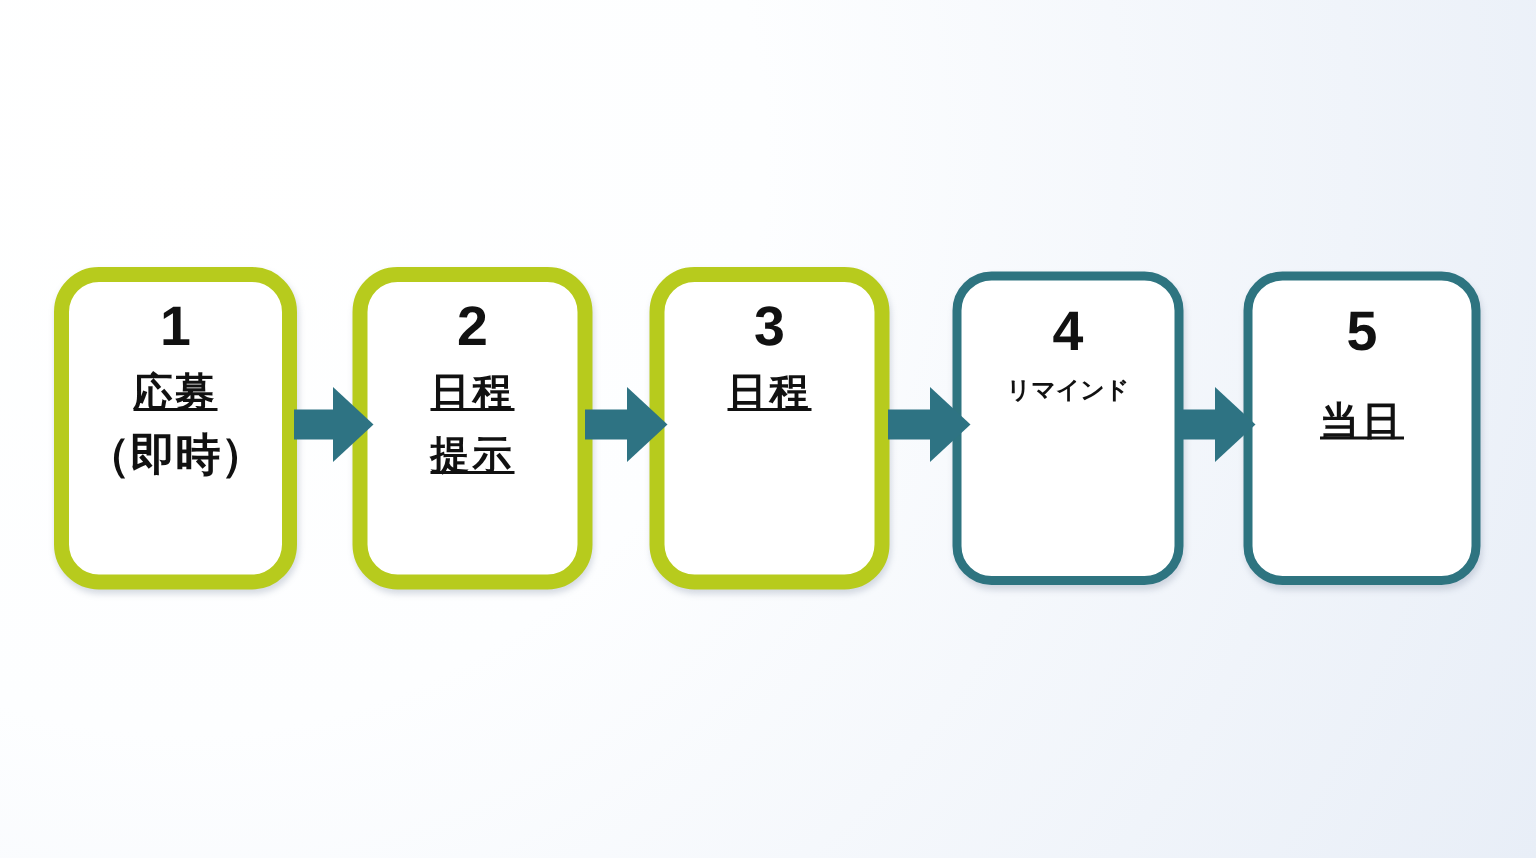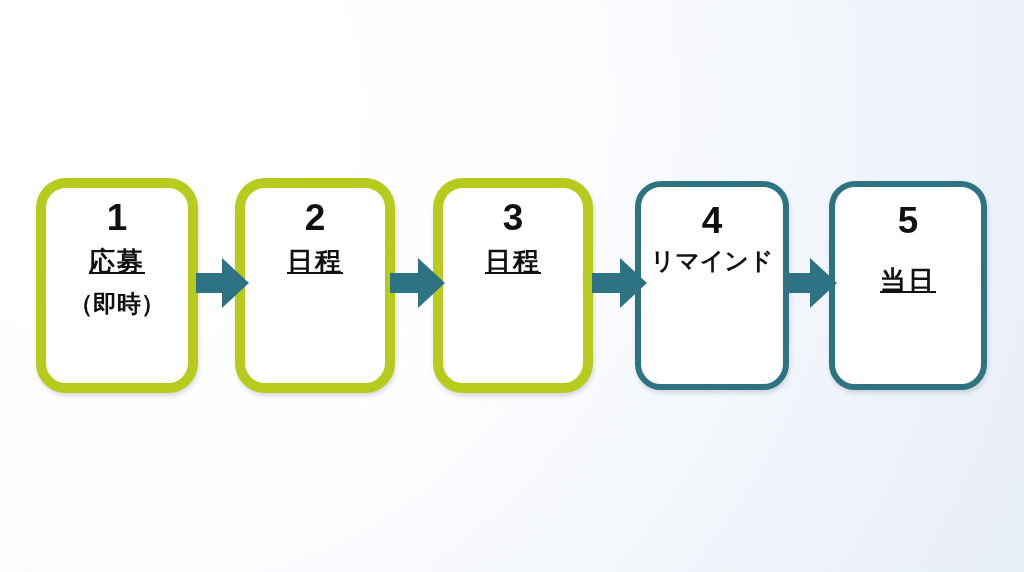--- a/index.html
+++ b/index.html
@@ -50,25 +50,25 @@
   .step-line {
     font-weight: 800;
   }
   .step-line.kanji {
     font-size: 26px;
     line-height: 42px;
     letter-spacing: 2px;
     text-decoration: underline;
   }
   .step-line.paren {
-    font-size: 24px;
+    font-size: 30px;
     line-height: 44px;
   }
   .step-line.small {
-    font-size: 24px;
+    font-size: 16px;
     line-height: 36px;
     letter-spacing: 0px;
   }
   .step-line.gap-top {
     margin-top: 16px;
   }
   .flow-arrow {
     position: absolute;
     top: 258px;
     height: 50px;
@@ -103,20 +103,21 @@
   </div>
 
   <div class="flow-arrow" style="left:196px; width:53px;">
     <div class="arrow-stem" style="width:27px;"></div>
     <div class="arrow-head" style="left:26px;"></div>
   </div>
 
   <div class="step-box lime" style="left:235px; width:160px;">
     <div class="step-number">2</div>
     <div class="step-line kanji">日程</div>
+    <div class="step-line kanji">提示</div>
   </div>
 
   <div class="flow-arrow" style="left:390px; width:55px;">
     <div class="arrow-stem" style="width:29px;"></div>
     <div class="arrow-head" style="left:28px;"></div>
   </div>
 
   <div class="step-box lime" style="left:433px; width:160px;">
     <div class="step-number">3</div>
     <div class="step-line kanji">日程</div>

